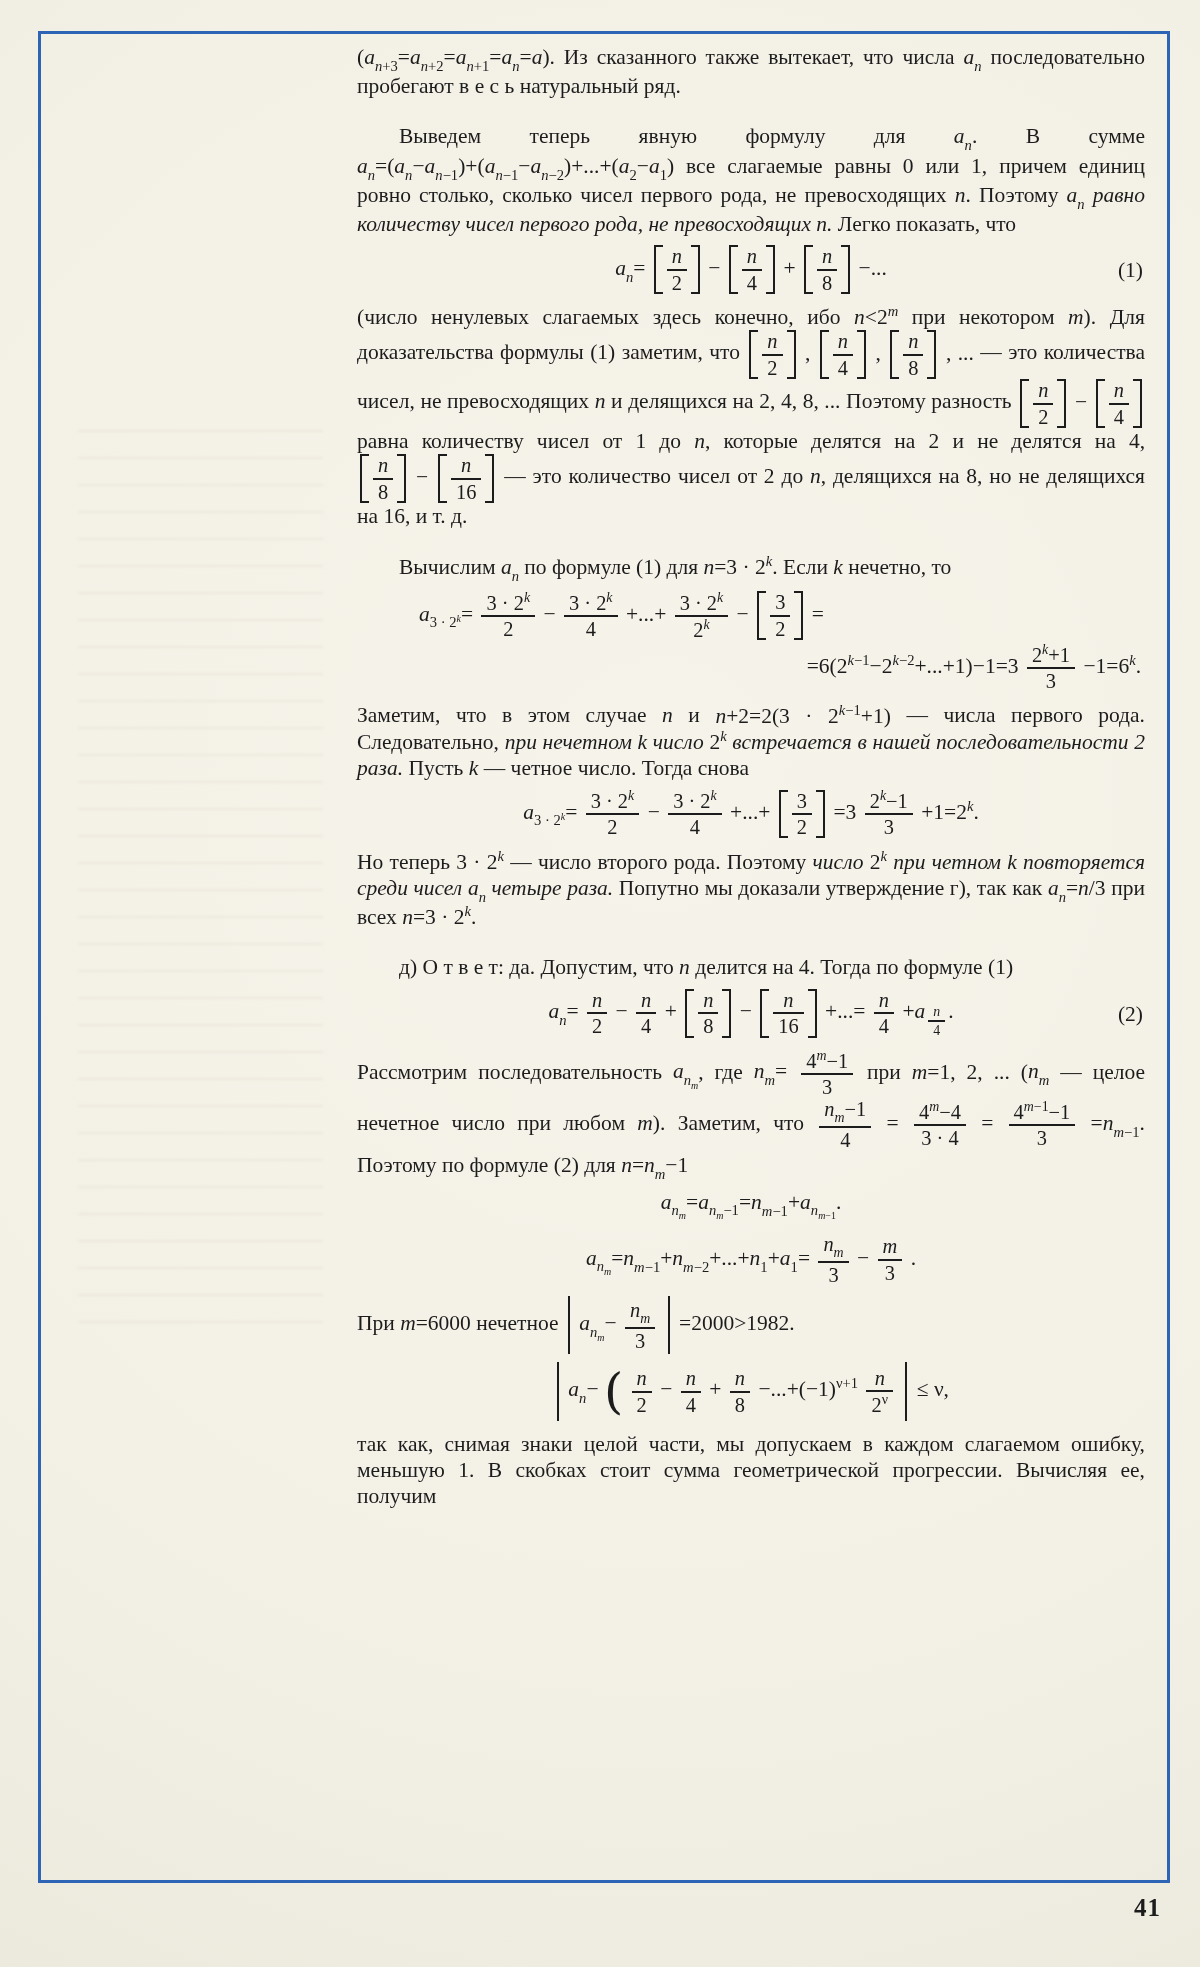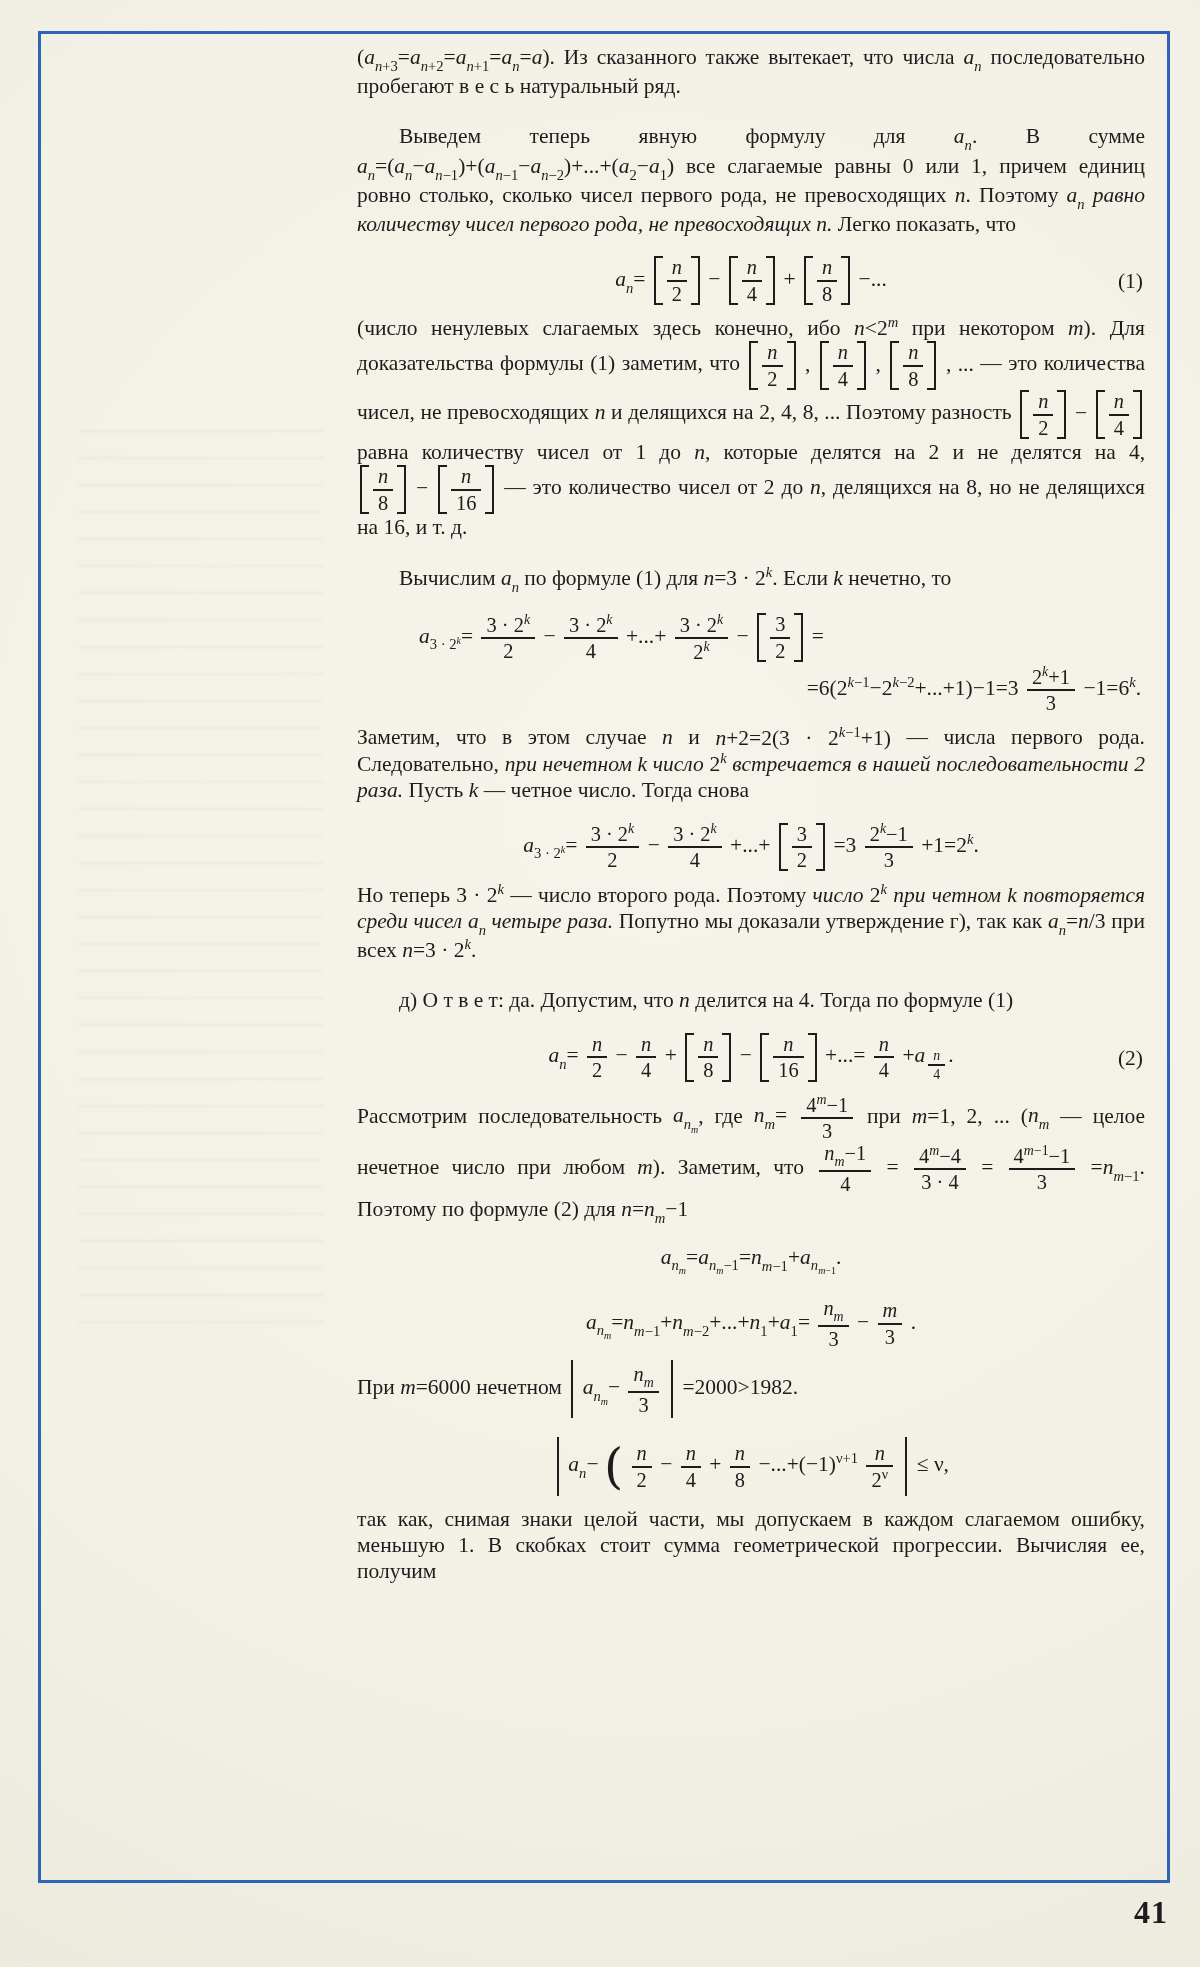--- a/index.html
+++ b/index.html
@@ -24,21 +24,21 @@
   .frame{
     position:absolute;left:38px;top:31px;width:1126px;height:1846px;
     border:3px solid var(--frame-color);
   }
   .text-column{
     position:absolute;left:316px;top:10px;width:788px;
     font-size:21.5px;line-height:1.22;text-align:justify;
   }
   .para{margin:0;}
   .para.indent{text-indent:42px;margin-top:24px;}
-  .display{position:relative;margin:18px 0 9px;}
+  .display{position:relative;margin:7px 0 9px;}
   .row{padding:1px 0;}
   .row.center{text-align:center;}
   .row.right{text-align:right;padding-right:4px;}
   .row.left{text-align:left;padding-left:62px;}
   .tag{position:absolute;right:2px;top:50%;transform:translateY(-50%);}
   .math{white-space:nowrap;}
   .mi{font-style:italic;}
   .rm .mi{font-style:normal;}
   .it{font-style:italic;}
   .sub{font-size:68%;vertical-align:-0.45em;line-height:1;}
@@ -55,21 +55,21 @@
   .sqb{width:7px;flex:0 0 7px;}
   .sqb.left{border:2.5px solid currentColor;border-right:0;margin-right:4px;}
   .sqb.right{border:2.5px solid currentColor;border-left:0;margin-left:4px;}
   .vbar{
     display:inline-block;border-left:2px solid currentColor;width:0;height:2.7em;
     vertical-align:middle;margin:0 4px;
   }
   .bigp{font-size:230%;line-height:0;vertical-align:middle;font-family:"DejaVu Serif",serif;}
   .page-number{
     position:absolute;left:1134px;top:1894px;
-    font-size:32px;font-weight:bold;letter-spacing:1px;
+    font-size:25px;font-weight:bold;letter-spacing:1px;
   }
 </style>
 </head>
 <body>
 
 <div class="page">
   <div class="ghost"></div>
   <div class="frame">
     <div class="text-column">
         <p class="para"><span class="math"><span>(</span><span class="mi">a</span><span class="sub"><span class="mi">n</span><span>+3</span></span><span>=</span><span class="mi">a</span><span class="sub"><span class="mi">n</span><span>+2</span></span><span>=</span><span class="mi">a</span><span class="sub"><span class="mi">n</span><span>+1</span></span><span>=</span><span class="mi">a</span><span class="sub"><span class="mi">n</span></span><span>=</span><span class="mi">a</span><span>)</span></span><span>. Из сказанного также вытекает, что числа </span><span class="math"><span class="mi">a</span><span class="sub"><span class="mi">n</span></span></span><span> последовательно пробегают  в е с ь  натуральный ряд.</span></p>
@@ -243,21 +243,21 @@
         </div>
         <div class="display">
           <div class="row center"><span class="math"><span class="mi">a</span><span class="sub"><span class="mi">n</span><span class="sub"><span class="mi">m</span></span></span><span>=</span><span class="mi">n</span><span class="sub"><span class="mi">m</span><span>−1</span></span><span>+</span><span class="mi">n</span><span class="sub"><span class="mi">m</span><span>−2</span></span><span>+...+</span><span class="mi">n</span><span class="sub"><span>1</span></span><span>+</span><span class="mi">a</span><span class="sub"><span>1</span></span><span>= </span><span class="frac-wrap"><span class="frac">
                   <span class="num"><span class="mi">n</span><span class="sub"><span class="mi">m</span></span></span>
                   <span class="den"><span>3</span></span>
                 </span></span><span> − </span><span class="frac-wrap"><span class="frac">
                   <span class="num"><span class="mi">m</span></span>
                   <span class="den"><span>3</span></span>
                 </span></span><span> .</span></span></div>
         </div>
-        <p class="para"><span>При </span><span class="math"><span class="mi">m</span><span>=6000</span></span><span> нечетном </span><span class="math"><span class="vbar"></span><span> </span><span class="mi">a</span><span class="sub"><span class="mi">n</span><span class="sub"><span class="mi">m</span></span></span><span>− </span><span class="frac-wrap"><span class="frac">
+        <p class="para"><span>При </span><span class="math"><span class="mi">m</span><span>=6000</span></span><span> нечетное </span><span class="math"><span class="vbar"></span><span> </span><span class="mi">a</span><span class="sub"><span class="mi">n</span><span class="sub"><span class="mi">m</span></span></span><span>− </span><span class="frac-wrap"><span class="frac">
                 <span class="num"><span class="mi">n</span><span class="sub"><span class="mi">m</span></span></span>
                 <span class="den"><span>3</span></span>
               </span></span><span> </span><span class="vbar"></span><span> =2000&gt;1982.</span></span></p>
         <div class="display">
           <div class="row center"><span class="math"><span class="vbar"></span><span> </span><span class="mi">a</span><span class="sub"><span class="mi">n</span></span><span>− </span><span class="bigp">(</span><span> </span><span class="frac-wrap"><span class="frac">
                   <span class="num"><span class="mi">n</span></span>
                   <span class="den"><span>2</span></span>
                 </span></span><span> − </span><span class="frac-wrap"><span class="frac">
                   <span class="num"><span class="mi">n</span></span>
                   <span class="den"><span>4</span></span>

